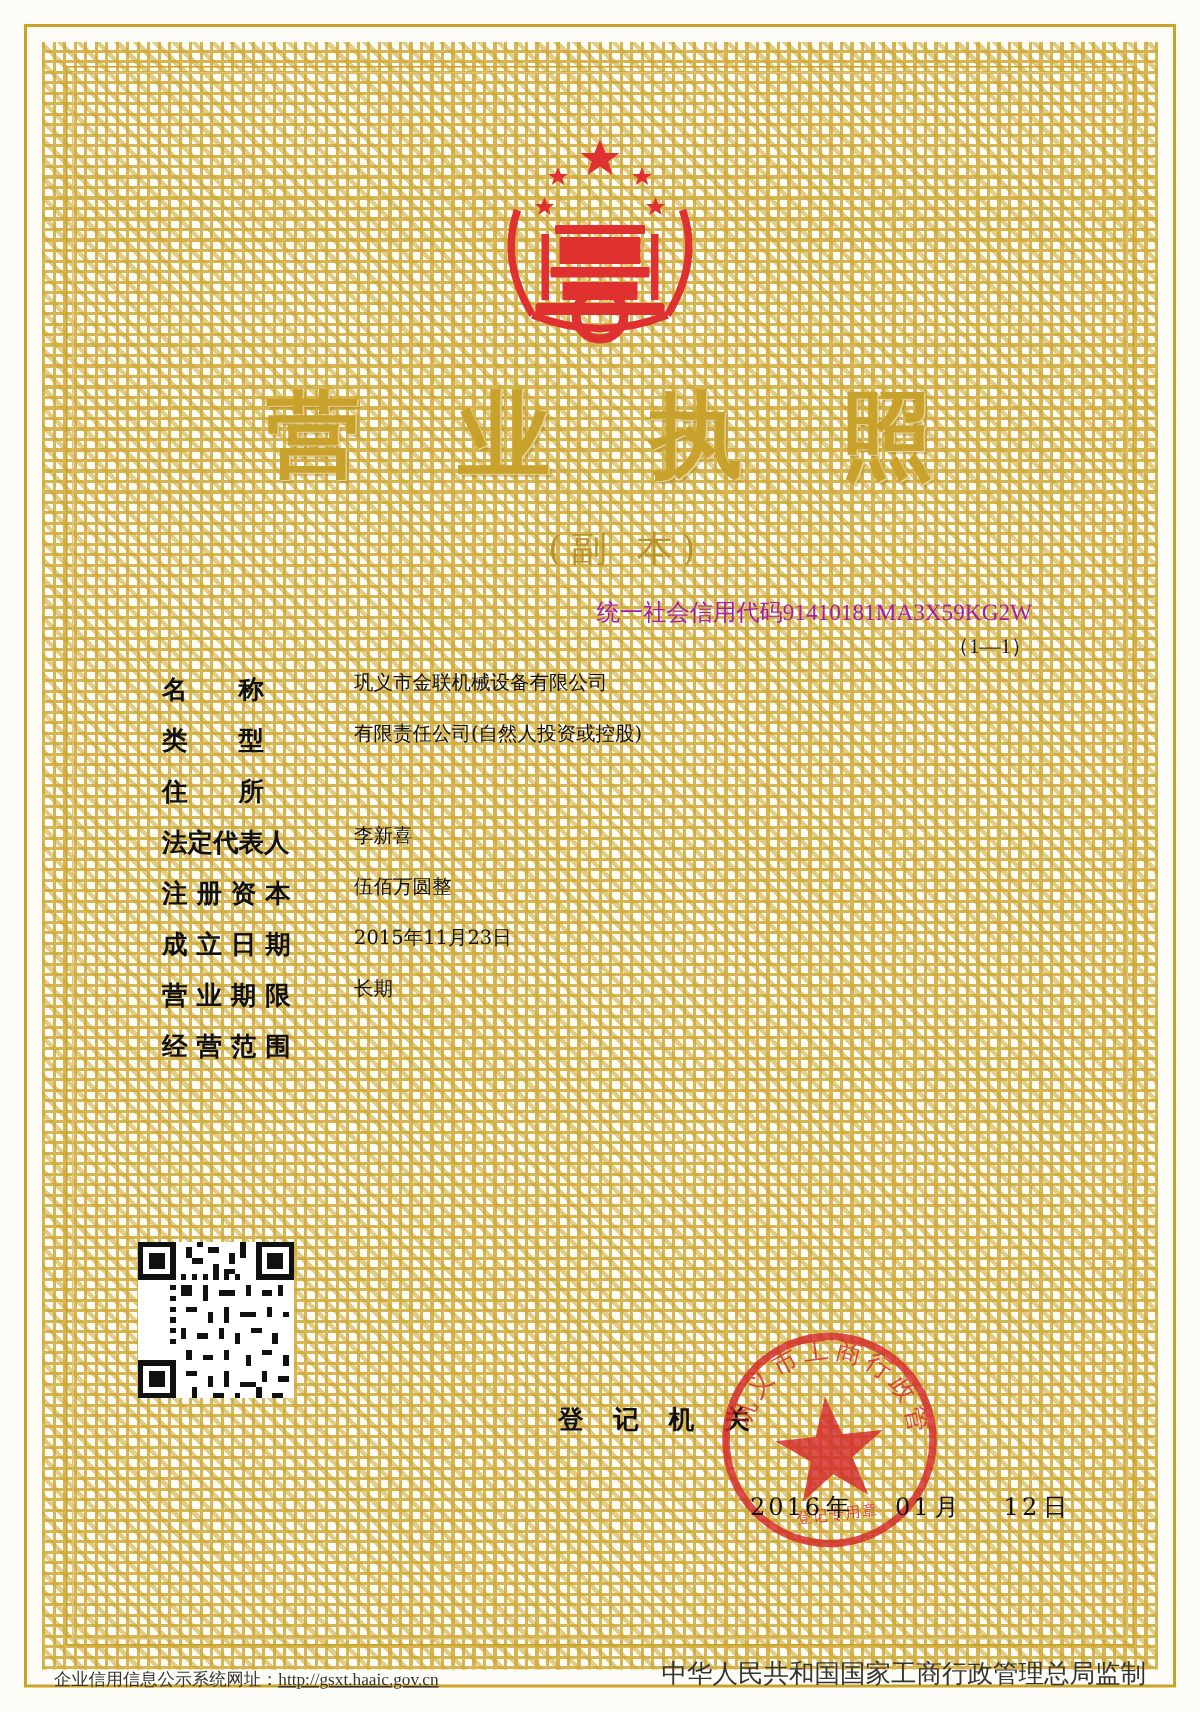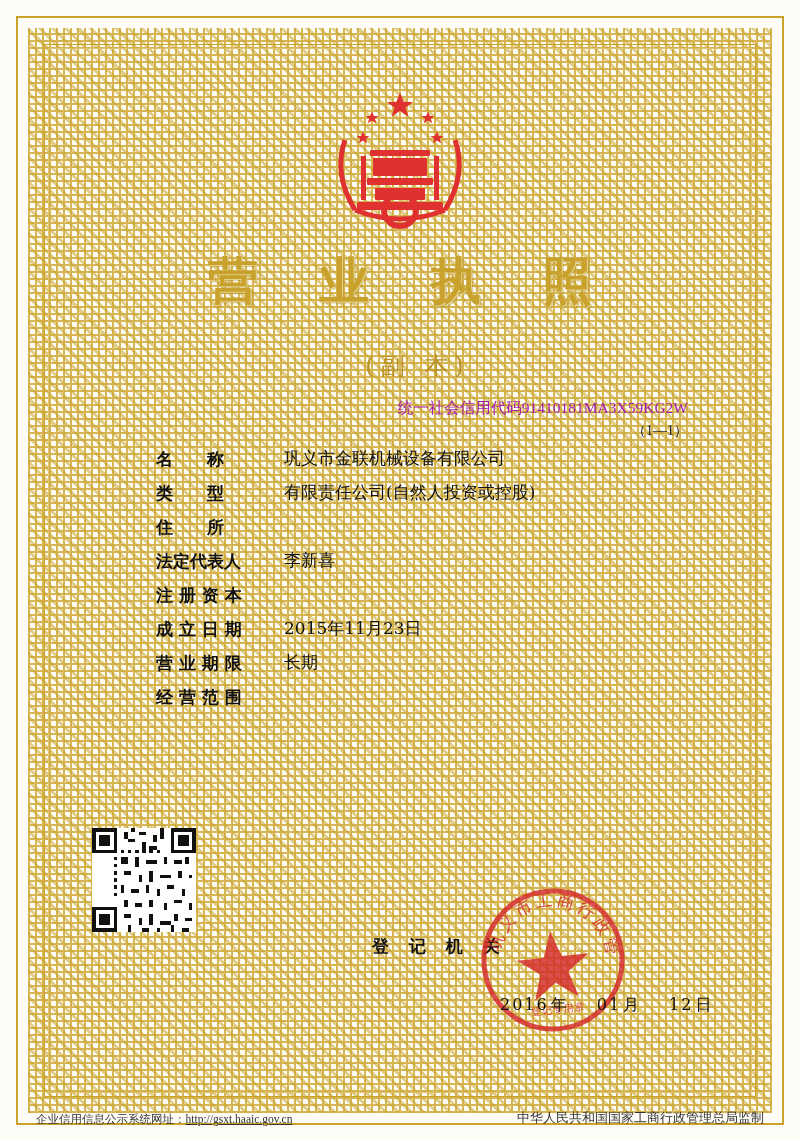--- a/index.html
+++ b/index.html
@@ -81,21 +81,21 @@
     height: 160px;
   }
 
   
   .title {
     position: absolute;
     top: 248px;
     left: 0; right: 0;
     text-align: center;
     font-family: "DejaVu Serif", serif;
-    font-size: 50px;
+    font-size: 62px;
     font-weight: bold;
     letter-spacing: 22px;
     text-indent: 22px;
     color: #c8a22c;
     text-shadow: 1px 1px 0 #e6d28a, 2px 2px 1px rgba(150,110,10,.35);
   }
   .subtitle {
     position: absolute;
     top: 350px;
     left: 0; right: 0;
@@ -128,36 +128,35 @@
   .fields {
     position: absolute;
     left: 108px;
     top: 448px;
     width: 590px;
   }
   .field {
     display: flex;
     align-items: flex-start;
     margin-bottom: 11px;
-    padding-left: 48px;
   }
   .field-label {
     width: 128px;
     flex: 0 0 128px;
     font-size: 17px;
     font-weight: bold;
     color: #111;
     font-family: "DejaVu Serif", serif;
     letter-spacing: 0px;
     display: flex;
     justify-content: space-between;
   }
   .field-value {
     flex: 1;
-    font-size: 17px;
+    font-size: 13px;
     color: #111;
     font-family: "DejaVu Serif", serif;
     line-height: 1.28;
   }
   .field.scope .field-value {
     line-height: 1.62;
     text-align: justify;
     font-size: 15.5px;
   }
 
@@ -212,21 +211,21 @@
     left: 36px;
     bottom: 14px;
     font-size: 11.5px;
     color: #333;
     margin-top: 48px;
   }
   .footer-right {
     position: absolute;
     right: 36px;
     bottom: 14px;
-    font-size: 13px;
+    font-size: 17px;
     color: #333;
   }
   .footer-left a { color: #333; text-decoration: underline; }
 </style>
 </head>
 <body>
 
 <div class="page">
 
   <div class="frame-outer"></div>
@@ -297,20 +296,21 @@
       <div class="field-label">住　　所</div>
     </div>
 
     <div class="field">
       <div class="field-label">法定代表人</div>
       <div class="field-value">李新喜</div>
     </div>
 
     <div class="field">
       <div class="field-label">注 册 资 本</div>
+      <div class="field-value">伍佰万圆整</div>
     </div>
 
     <div class="field">
       <div class="field-label">成 立 日 期</div>
       <div class="field-value">2015年11月23日</div>
     </div>
 
     <div class="field">
       <div class="field-label">营 业 期 限</div>
       <div class="field-value">长期</div>

